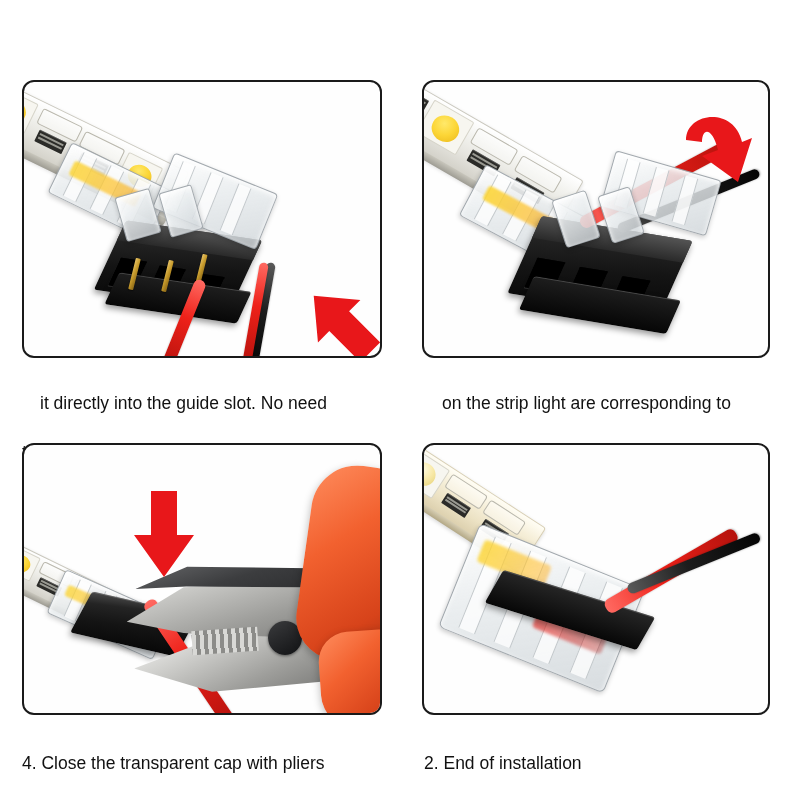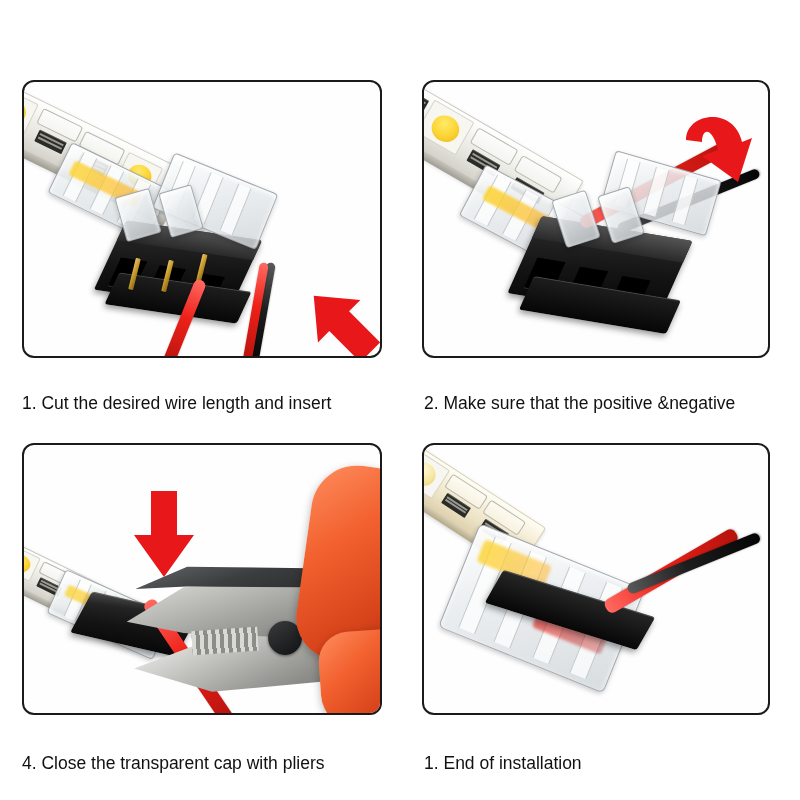--- a/index.html
+++ b/index.html
@@ -208,21 +208,20 @@
 
         <svg class="arrow-svg" style="left:272px; top:196px;" width="92" height="92" viewBox="0 0 92 92">
           <g transform="rotate(-45 46 46)">
             <path d="M46 6 L76 42 L60 42 L60 86 L32 86 L32 42 L16 42 Z" fill="#e8171a"></path>
           </g>
         </svg>
       </div>
     </div>
   </div>
   <div class="caption" id="c1">
-    <span class="cap-indent">1. Cut the desired wire length and insert</span>
     <span class="cap-indent i">it directly into the guide slot. No need</span>
     <span class="cap-indent">to strip of the wires</span>
   </div>
 
   <div class="panel" id="p2">
     <div class="photo">
       <div class="scene">
 
         <div style="position:absolute; left:-22px; top:-6px; width:210px; height:64px;
                     transform:rotate(30deg); transform-origin:left top;">
@@ -283,21 +282,20 @@
                    L 76 34
                    L 62 78
                    L 26 52
                    L 42 46
                    C 36 22, 26 24, 26 38 Z" fill="#e8171a"></path>
         </svg>
       </div>
     </div>
   </div>
   <div class="caption" id="c2">
-    <span class="cap-indent">2. Make sure that the positive &amp;negative</span>
     <span class="cap-indent i">on the strip light are corresponding to</span>
     <span class="cap-indent i">the ones on the wires</span>
   </div>
 
   <div class="panel" id="p3">
     <div class="photo">
       <div class="scene">
 
         <div style="position:absolute; left:-16px; top:94px; width:130px; height:46px;
                     transform:rotate(26deg); transform-origin:left top;">
@@ -399,16 +397,16 @@
 
         <div class="base" style="left:60px; top:148px; width:172px; height:34px; transform:skewX(-16deg) rotate(16deg);
                     background:linear-gradient(180deg,#262626,#070707);"></div>
 
         <div class="wire red" style="left:186px; top:170px; width:15px; height:150px; transform:rotate(-120deg); transform-origin:top left;"></div>
         <div class="wire black" style="left:206px; top:150px; width:11px; height:142px; transform:rotate(-112deg); transform-origin:top left;"></div>
       </div>
     </div>
   </div>
   <div class="caption" id="c4">
-    <span class="cap-indent">1. End of installation</span>
+    <span class="cap-indent">2. End of installation</span>
   </div>
 
 </div>
 
 </body></html>

